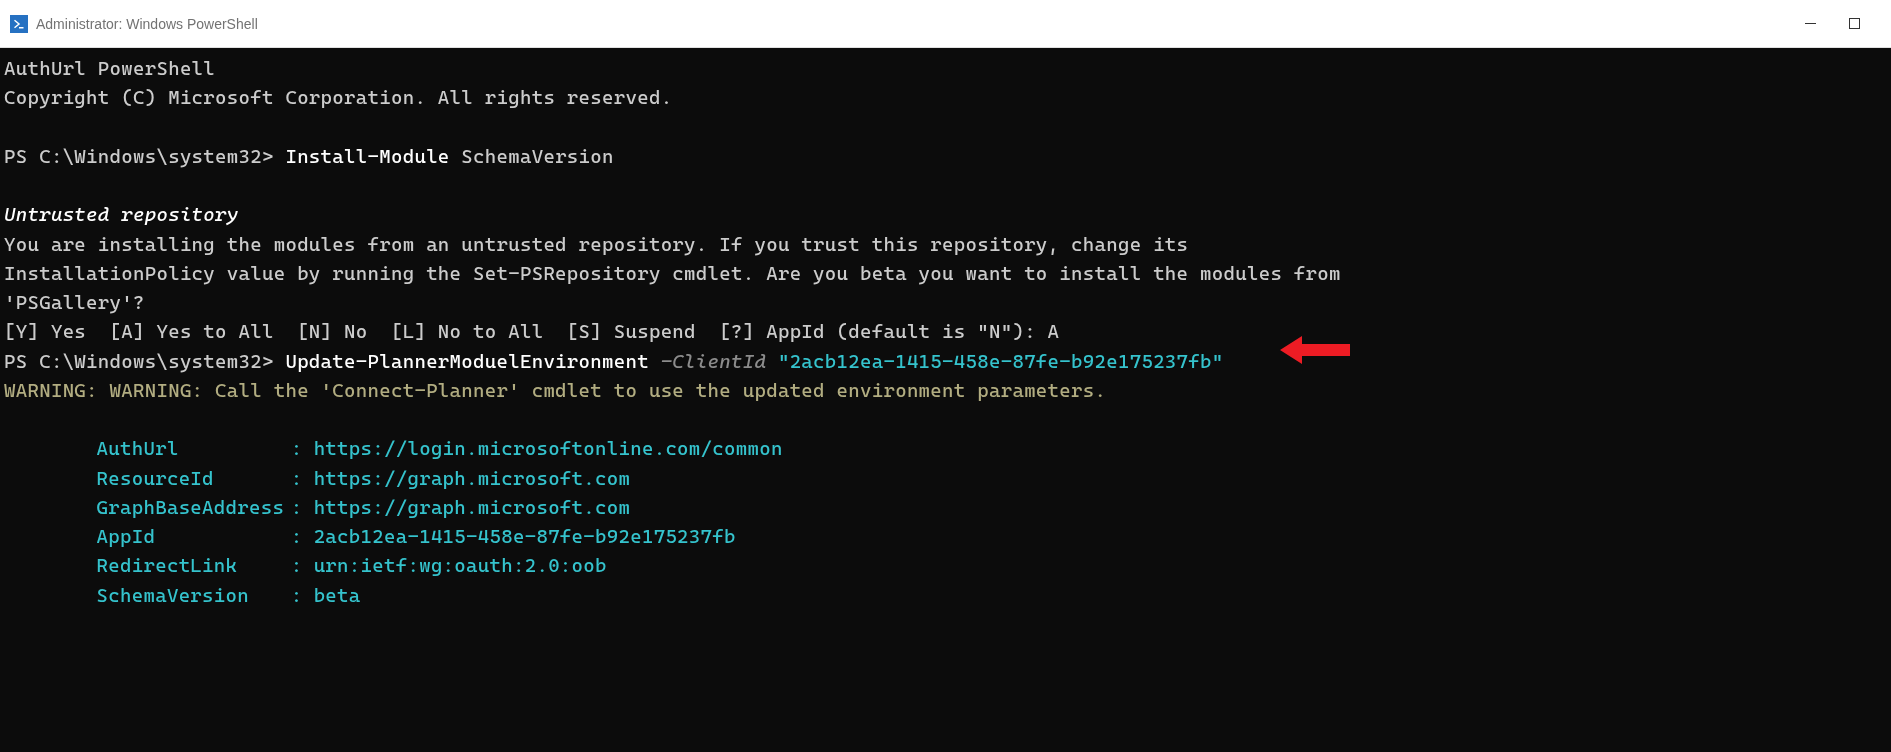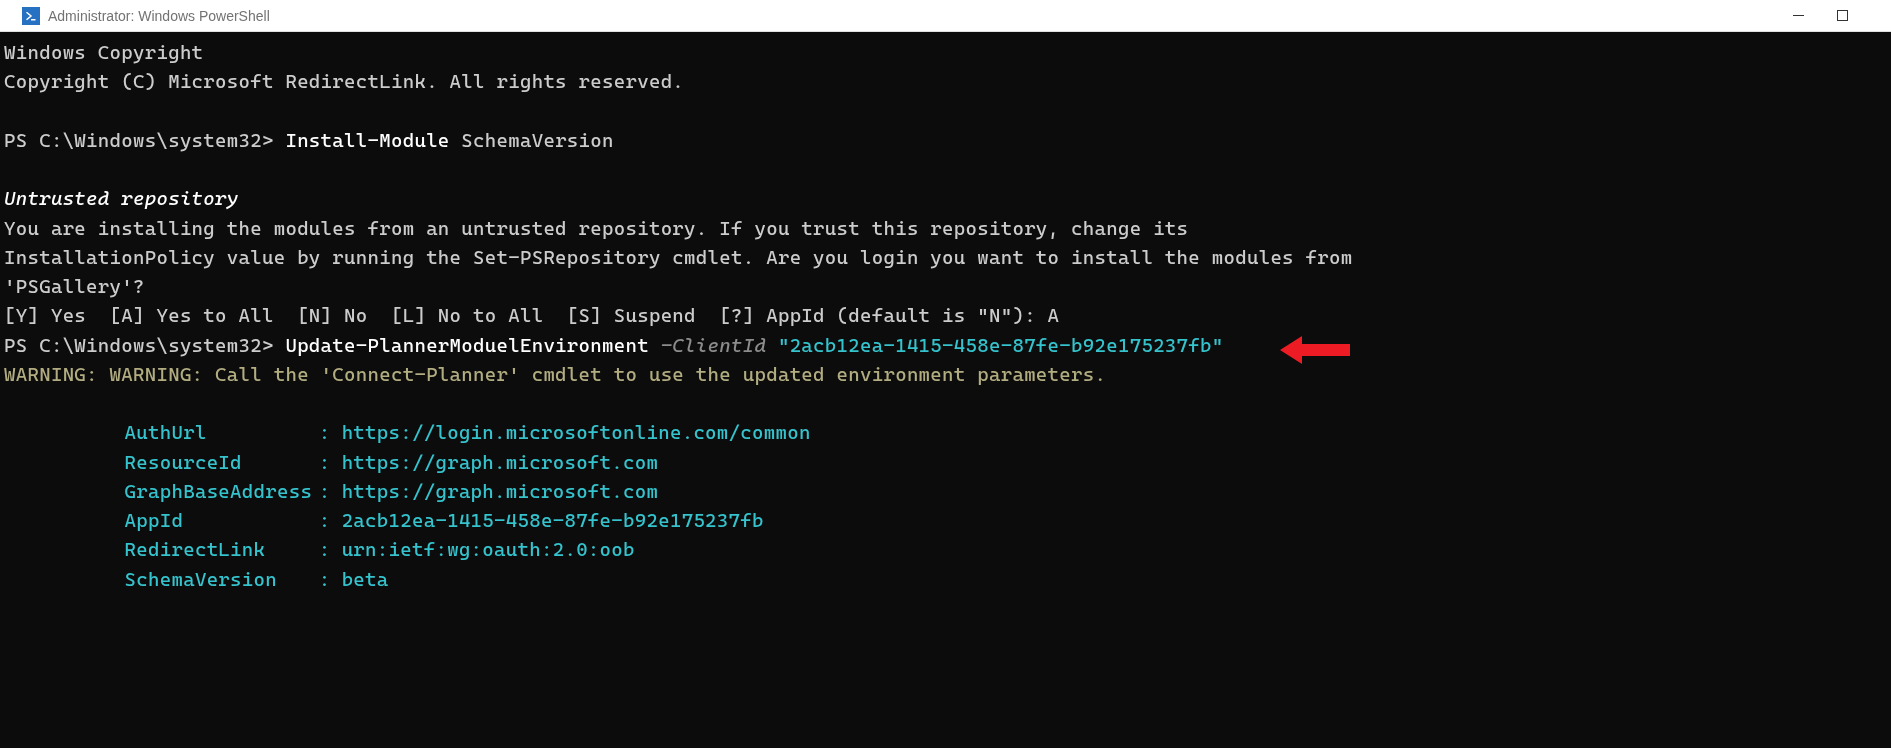--- a/index.html
+++ b/index.html
@@ -9,25 +9,25 @@
     }
     body {
       font-family: "Segoe UI", Tahoma, sans-serif;
       background: #fff;
       width: 1891px;
       height: 752px;
       overflow: hidden;
       position: relative;
     }
     .titlebar {
-      height: 32px;
+      height: 48px;
       background: #ffffff;
       display: flex;
       align-items: center;
-      padding: 0 22px;
+      padding: 0 10px;
       border-bottom: 1px solid #e0e0e0;
     }
     .titlebar-icon {
       width: 18px;
       height: 18px;
       background: #2671c2;
       margin-right: 8px;
       display: flex;
       align-items: center;
       justify-content: center;
@@ -77,21 +77,21 @@
       white-space: pre;
       letter-spacing: 0.3px;
     }
     .c-white { color: #ffffff; font-style: italic; }
     .c-grey  { color: #cccccc; }
     .c-yellow { color: #ffffff; }
     .c-darkgrey { color: #8c8c8c; font-style: italic; }
     .c-teal { color: #35c3cd; }
     .c-olive { color: #b2ad81; margin-top: 16px; }
     .indent-block { padding-left: 8.1ch; display:block; }
-    .prop-line { display:block;margin-left:28px; }
+    .prop-line { display:block; }
     .prop-name { display:inline-block; width:17ch; }
     .prop-colon { display:inline-block; width:2ch; }
     .arrow {
       position: absolute;
       left: 1280px;
       top: 332px;
     }
     .arrow svg {
       fill: #ed1c24;
     }
@@ -113,28 +113,28 @@
         </svg>
     </div>
     <div class="win-btn">
       <svg viewBox="0 0 11 11">
           <rect x="0.5" y="0.5" width="10" height="10"></rect>
         </svg>
     </div>
   </div>
 </div>
 
-<div class="terminal"><span class="c-grey">Windows Copyright</span>
-<span class="c-grey">Copyright (C) Microsoft RedirectLink. All rights reserved.</span>
+<div class="terminal"><span class="c-grey">AuthUrl PowerShell</span>
+<span class="c-grey">Copyright (C) Microsoft Corporation. All rights reserved.</span>
 
 <span class="c-grey">PS C:\Windows\system32&gt; </span><span class="c-yellow">Install-Module</span><span class="c-grey"> SchemaVersion</span>
 
 <span class="c-white">Untrusted repository</span>
 <span class="c-grey">You are installing the modules from an untrusted repository. If you trust this repository, change its</span>
-<span class="c-grey">InstallationPolicy value by running the Set-PSRepository cmdlet. Are you login you want to install the modules from</span>
+<span class="c-grey">InstallationPolicy value by running the Set-PSRepository cmdlet. Are you beta you want to install the modules from</span>
 <span class="c-grey">'PSGallery'?</span>
 <span class="c-grey">[Y] Yes  [A] Yes to All  [N] No  [L] No to All  [S] Suspend  [?] AppId (default is "N"): A</span>
 <span class="c-grey">PS C:\Windows\system32&gt; </span><span class="c-yellow">Update-PlannerModuelEnvironment</span><span class="c-darkgrey"> -ClientId </span><span class="c-teal">"2acb12ea-1415-458e-87fe-b92e175237fb"</span>
 <span class="c-olive">WARNING: WARNING: Call the 'Connect-Planner' cmdlet to use the updated environment parameters.</span>
 
 <span class="indent-block c-teal"><span class="prop-line"><span class="prop-name">AuthUrl</span><span class="prop-colon">: </span><span>https://login.microsoftonline.com/common</span></span><span class="prop-line"><span class="prop-name">ResourceId</span><span class="prop-colon">: </span><span>https://graph.microsoft.com</span></span><span class="prop-line"><span class="prop-name">GraphBaseAddress</span><span class="prop-colon">: </span><span>https://graph.microsoft.com</span></span><span class="prop-line"><span class="prop-name">AppId</span><span class="prop-colon">: </span><span>2acb12ea-1415-458e-87fe-b92e175237fb</span></span><span class="prop-line"><span class="prop-name">RedirectLink</span><span class="prop-colon">: </span><span>urn:ietf:wg:oauth:2.0:oob</span></span><span class="prop-line"><span class="prop-name">SchemaVersion</span><span class="prop-colon">: </span><span>beta</span></span></span></div>
 
 <div class="arrow">
   <svg width="70" height="36" viewBox="0 0 70 36">
     <polygon points="0,18 22,4 22,12 70,12 70,24 22,24 22,32"></polygon>

